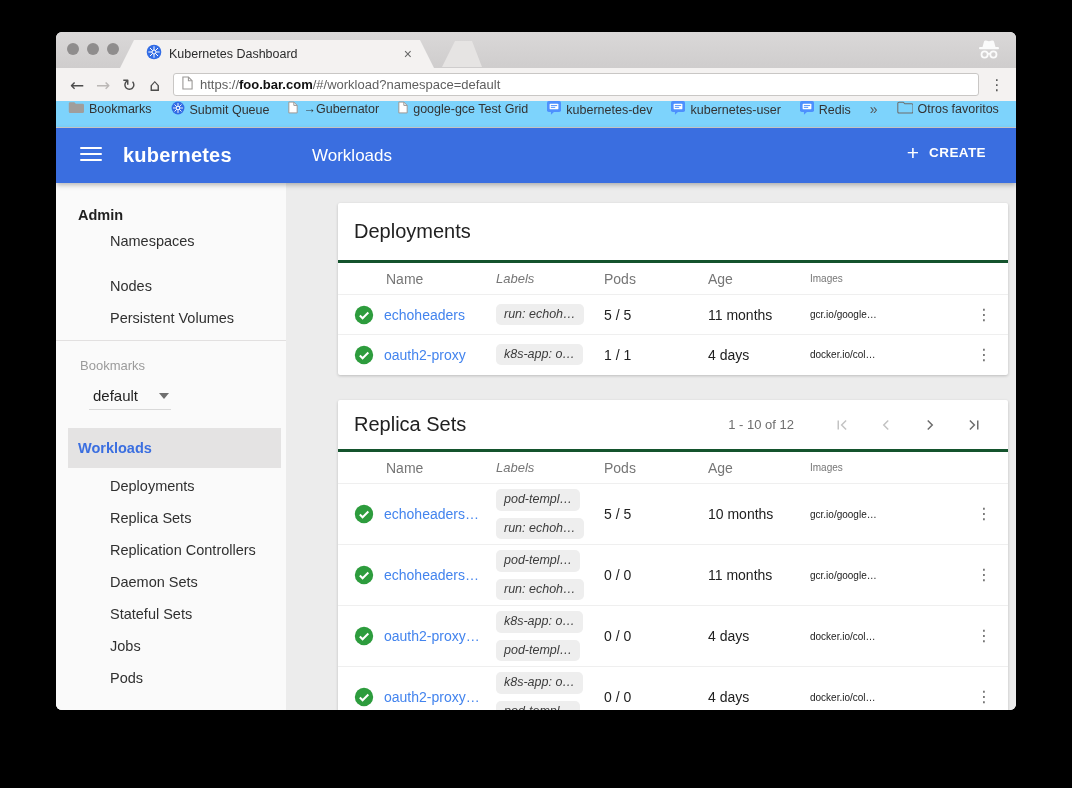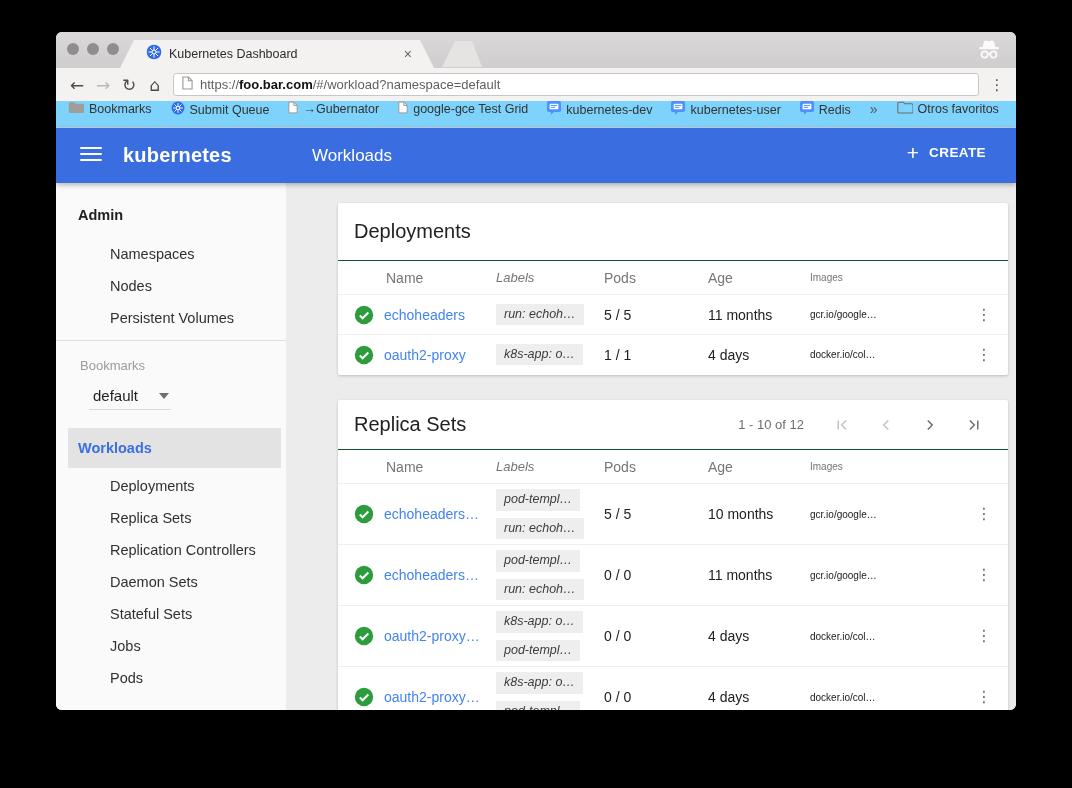--- a/index.html
+++ b/index.html
@@ -74,37 +74,37 @@
   .content { flex:1; padding:20px 28px 0 32px; overflow:hidden; }
   .card { width:670px; background:#fff; border-radius:2px; box-shadow:0 1px 3px rgba(0,0,0,.2); overflow:hidden; }
   .card-title-row { display:flex; align-items:center; padding:0 22px 0 16px; }
   .card-title { font-size:20px; color:#212121; font-weight:400; }
   #deployments-card { height:172px; }
   #deployments-card .card-title-row { height:57px; }
   #replicasets-card { height:328px; margin-top:25px; }
   #replicasets-card .card-title-row { height:49px; }
 
   .pager { margin-left:auto; display:flex; align-items:center; gap:20px; }
-  .pager-range { font-size:13px; color:#6e6e6e; margin-right:6px;text-align:right; }
+  .pager-range { font-size:13px; color:#6e6e6e; margin-right:16px;text-align:right; }
   .pg-btn { width:24px; height:24px; background:none; border:none; display:flex; align-items:center; justify-content:center; }
 
   .trow { display:flex; align-items:center; border-top:1px solid #efefef; }
-  .thead { height:34px; font-size:13px; color:#767676; border-top:1px solid #14532d; }
+  .thead { height:34px; font-size:13px; color:#767676; border-top:3px solid #14532d; }
   #deployments-card .trow.data { height:40px; }
   #replicasets-card .trow.data { height:61px; }
   .c0 { flex:0 0 46px; padding-left:16px; display:flex; align-items:center; }
   .c1 { flex:0 0 112px; font-size:14px; }
   .c2 { flex:0 0 108px; display:flex; flex-direction:column; justify-content:center; gap:7px;font-style:italic; }
   .c3 { flex:0 0 104px; font-size:14px; color:#212121; }
   .c4 { flex:0 0 102px; font-size:14px; color:#212121; }
   .c5 { flex:0 0 150px; font-size:10px; color:#212121; }
   .c6 { flex:1; display:flex; justify-content:center; }
   .thead .c1 { padding-left:2px; }
   .link { color:#4384ee; text-decoration:none; background:none; border:none; font-size:14px; padding:0; }
-  .chip { background:#eee; border-radius:0; padding:3px 8px; font-size:12.5px; color:#3c3c3c; width:fit-content; line-height:1.25; }
+  .chip { background:#eee; border-radius:5px; padding:3px 8px; font-size:12.5px; color:#3c3c3c; width:fit-content; line-height:1.25; }
   .row-dots { background:none; border:none; font-size:16px; color:#6e6e6e; font-family:"DejaVu Sans",sans-serif; line-height:1; }
 </style>
 </head>
 <body>
 
 <div class="window">
 
   <div class="titlebar">
     <div class="lights">
       <button class="light"></button>
@@ -242,21 +242,21 @@
     <button class="create-btn">
       <span class="create-plus">+</span>
       <span class="create-label">CREATE</span>
     </button>
   </div>
 
   <div class="app-body">
 
     <nav class="sidebar">
       <button class="s-abs s-head" style="top:24px">Admin</button>
-      <button class="s-abs" style="top:63px">Namespaces</button>
+      <button class="s-abs" style="top:50px">Namespaces</button>
       <button class="s-abs" style="top:95px">Nodes</button>
       <button class="s-abs" style="top:127px">Persistent Volumes</button>
       <div class="s-divider"></div>
       <span class="ns-label">Bookmarks</span>
       <button class="ns-select">
         <span>default</span>
         <span class="caret"></span>
       </button>
       <button class="s-selected-bg"></button>
       <button class="s-selected-label">Workloads</button>

